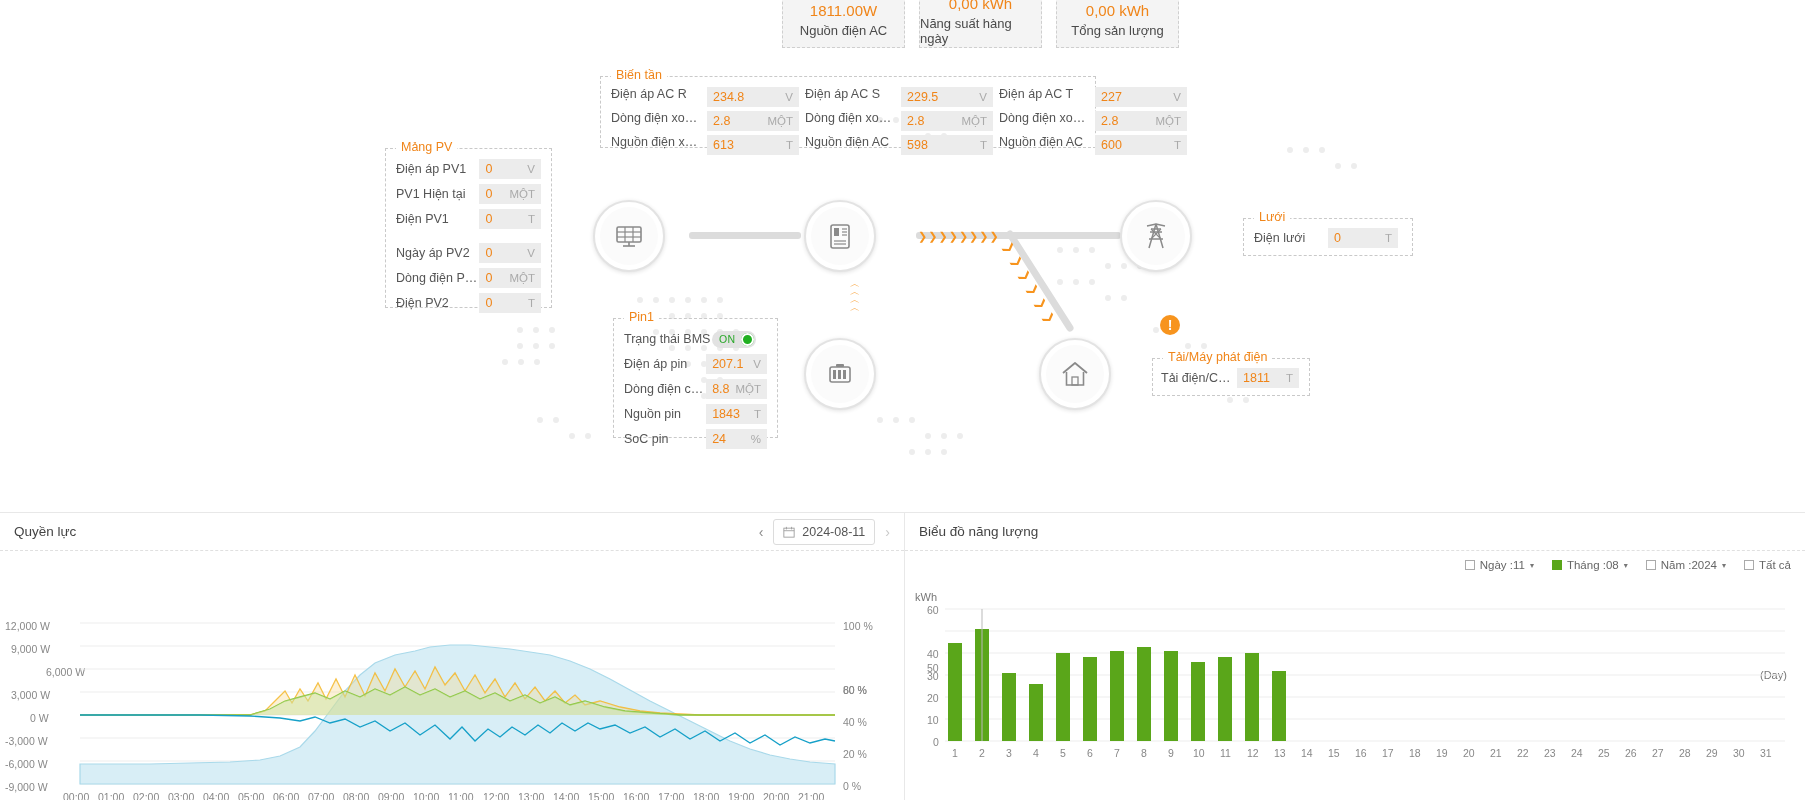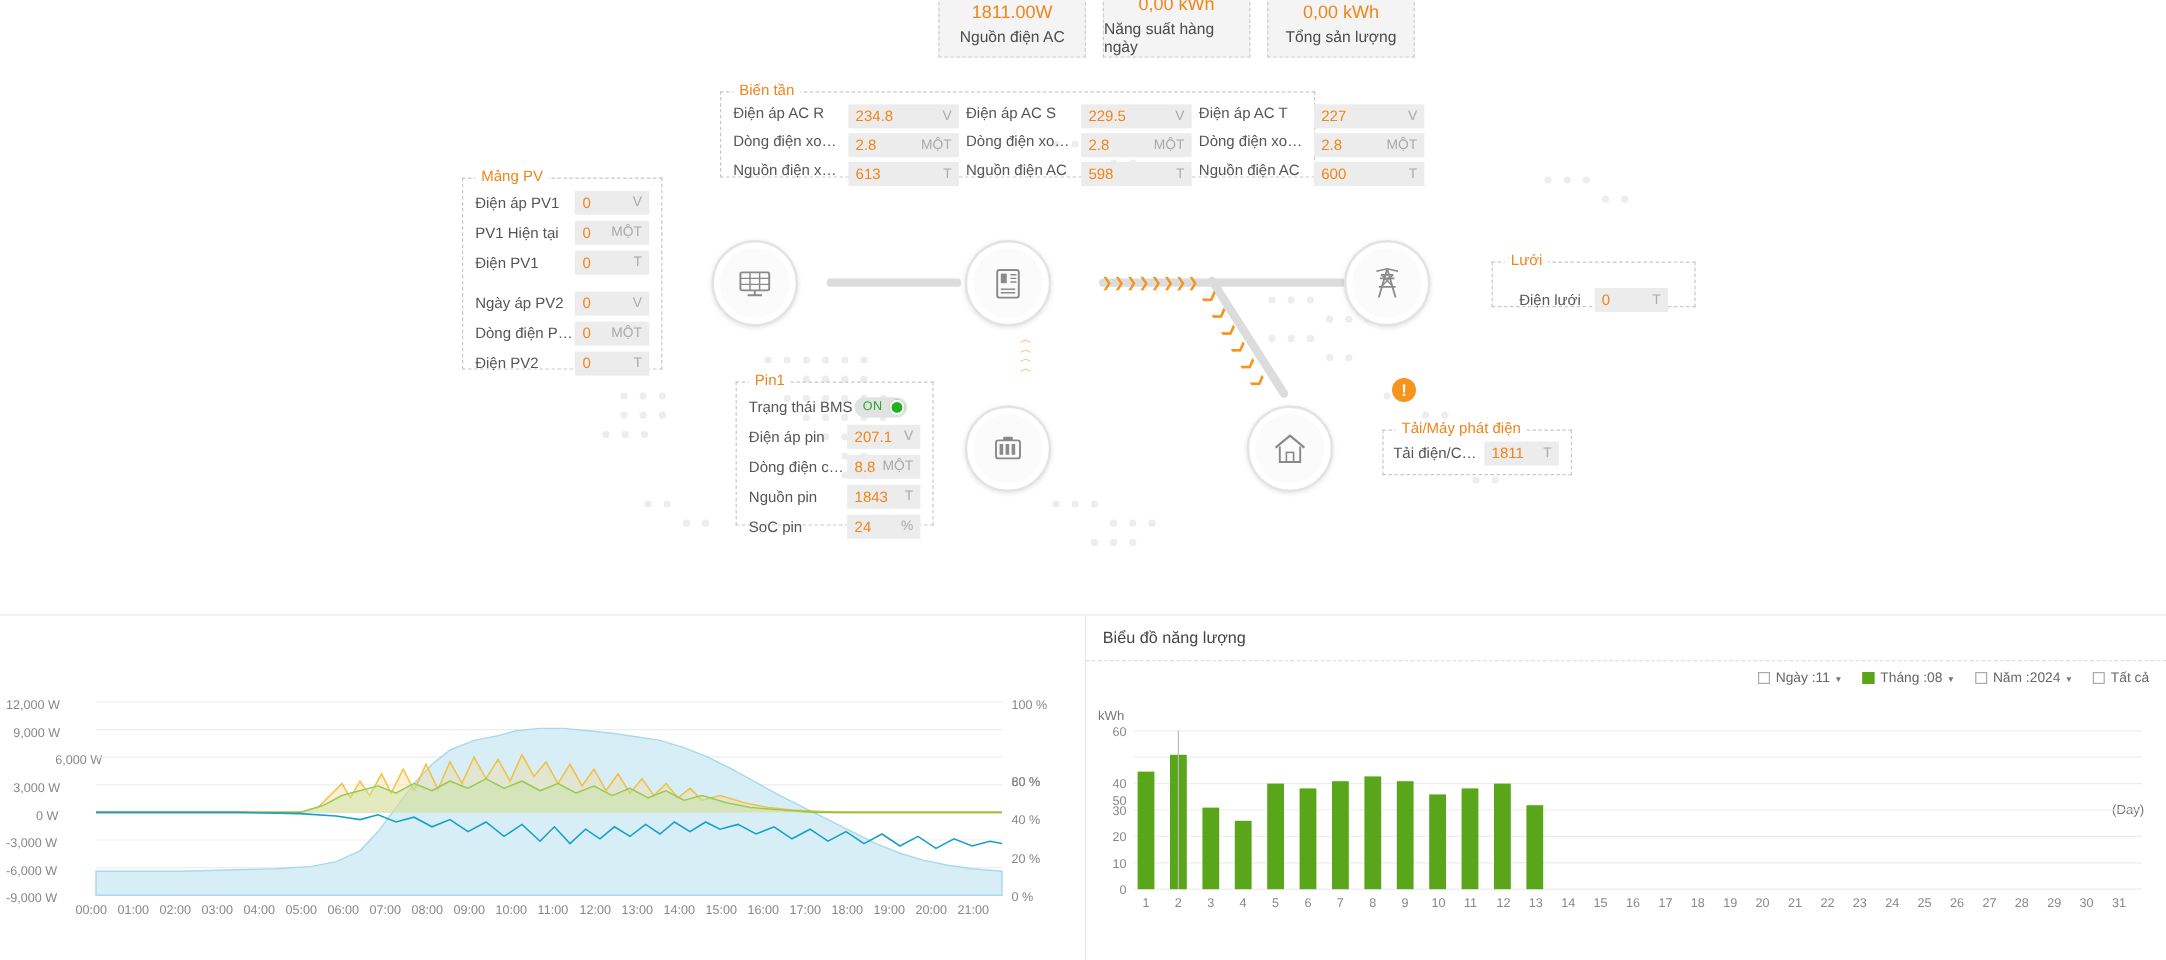--- a/index.html
+++ b/index.html
@@ -374,21 +374,21 @@
         <div class="row-lbl" style="width:84px">SoC pin</div>
         <div class="fld" style="width:62px">
           <span class="v">24</span>
           <span class="u">%</span>
           </div>
       </div>
     </div>
 
     <div class="panel" style="left:1243px; top:218px; width:170px; height:38px; padding:9px 10px;">
       <div class="panel-title">Lưới</div>
-      <div class="row" style="margin:12px">
+      <div class="row" style="margin:0">
         <div class="row-lbl" style="width:74px">Điện lưới</div>
         <div class="fld" style="width:70px">
           <span class="v">0</span>
           <span class="u">T</span>
           </div>
       </div>
     </div>
 
     <div class="panel" style="left:1152px; top:358px; width:158px; height:38px; padding:9px 8px;">
       <div class="panel-title">Tải/Máy phát điện</div>
@@ -494,20 +494,36 @@
     </div>
 
     <div class="warn-badge" style="left:1160px; top:315px;">
       <span>!</span>
     </div>
   </div>
 
   <div class="charts">
 
     <div class="cpanel left">
+      <div class="c-head">
+        <div class="c-title">Quyền lực</div>
+        <div class="date-nav">
+          <span class="arrow-btn">‹</span>
+          <div class="date-box">
+            <svg width="12" height="12" viewBox="0 0 14 14">
+              <rect x="1" y="2.5" width="12" height="10.5" fill="none" stroke="#9a9a9a" stroke-width="1"></rect>
+              <line x1="1" y1="5.5" x2="13" y2="5.5" stroke="#9a9a9a" stroke-width="1"></line>
+              <line x1="4" y1="1" x2="4" y2="4" stroke="#9a9a9a" stroke-width="1"></line>
+              <line x1="10" y1="1" x2="10" y2="4" stroke="#9a9a9a" stroke-width="1"></line>
+            </svg>
+            <span>2024-08-11</span>
+          </div>
+          <span class="arrow-btn dim">›</span>
+        </div>
+      </div>
 
       <div class="plot" style="height:250px;">
 
         <div class="tick" style="left:6px;  top:583px; width:0;"></div>
         <div class="tick" style="left:5px;  top:69px;">12,000 W</div>
         <div class="tick" style="left:11px; top:92px;">9,000 W</div>
         <div class="tick" style="left:11px; top:115px;margin-left:35px;">6,000 W</div>
         <div class="tick" style="left:11px; top:138px;">3,000 W</div>
         <div class="tick" style="left:30px; top:161px;">0 W</div>
         <div class="tick" style="left:5px;  top:184px;">-3,000 W</div>

